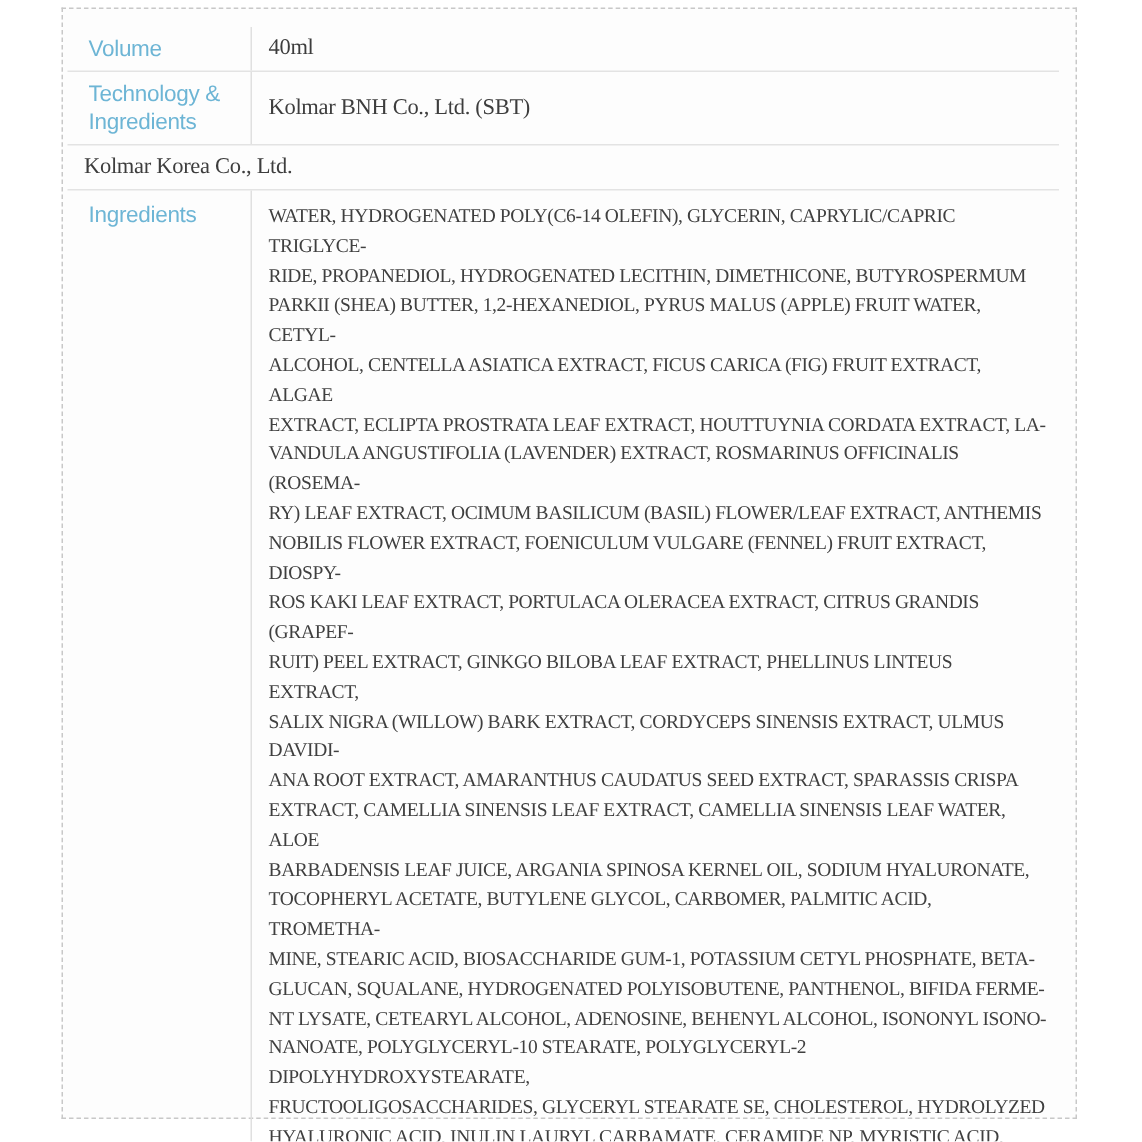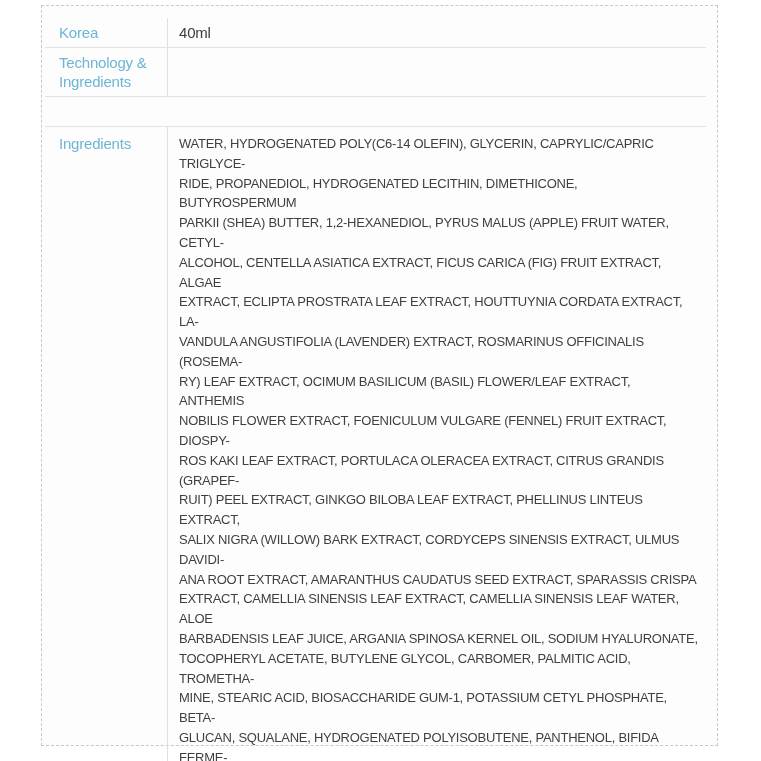--- a/index.html
+++ b/index.html
@@ -52,20 +52,21 @@
     letter-spacing: -0.2px;
     white-space: pre-line;
   }
   .cell-value {
     flex: 1;
     min-width: 0;
     box-sizing: border-box;
     padding: 5px 8px 5px 11px;
     display: flex;
     align-items: center;
+    font-family: Liberation Serif, serif;
   }
   .cell-value span {
     color: #3d3d3d;
     font-size: 15px;
     line-height: 19px;
     letter-spacing: -0.2px;
     white-space: pre-line;
   }
   .row.tall .cell-label,
   .row.tall .cell-value {
@@ -84,33 +85,39 @@
   }
 </style>
 </head>
 <body>
 
 <div class="page">
   <div class="panel">
     <div class="spec-table" id="spec-table">
         <div class="row min">
           <div class="cell-label">
-            <span>Korea</span>
+            <span>Volume</span>
           </div>
           <div class="cell-value">
             <span>40ml</span>
           </div>
         </div>
         <div class="row min">
           <div class="cell-label">
             <span>Technology &amp;
 Ingredients</span>
           </div>
+          <div class="cell-value">
+            <span>Kolmar BNH Co., Ltd. (SBT)</span>
+          </div>
         </div>
         <div class="row min">
+          <div class="cell-value">
+            <span>Kolmar Korea Co., Ltd.</span>
+          </div>
         </div>
         <div class="row min tall">
           <div class="cell-label">
             <span>Ingredients</span>
           </div>
           <div class="cell-value">
             <span>WATER, HYDROGENATED POLY(C6-14 OLEFIN), GLYCERIN, CAPRYLIC/CAPRIC TRIGLYCE-
 RIDE, PROPANEDIOL, HYDROGENATED LECITHIN, DIMETHICONE, BUTYROSPERMUM
 PARKII (SHEA) BUTTER, 1,2-HEXANEDIOL, PYRUS MALUS (APPLE) FRUIT WATER, CETYL-
 ALCOHOL, CENTELLA ASIATICA EXTRACT, FICUS CARICA (FIG) FRUIT EXTRACT, ALGAE

